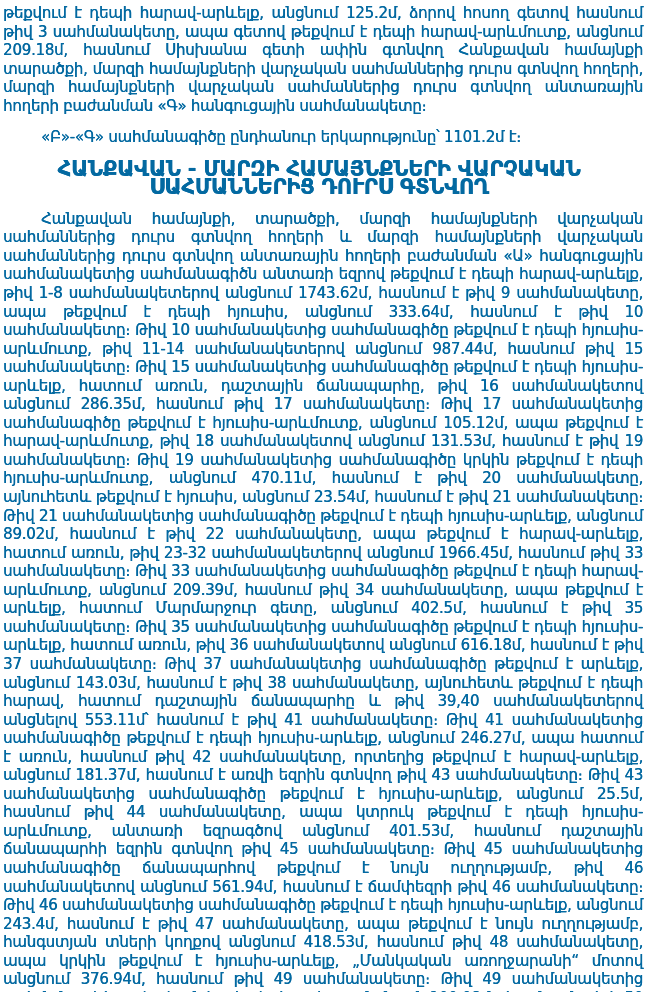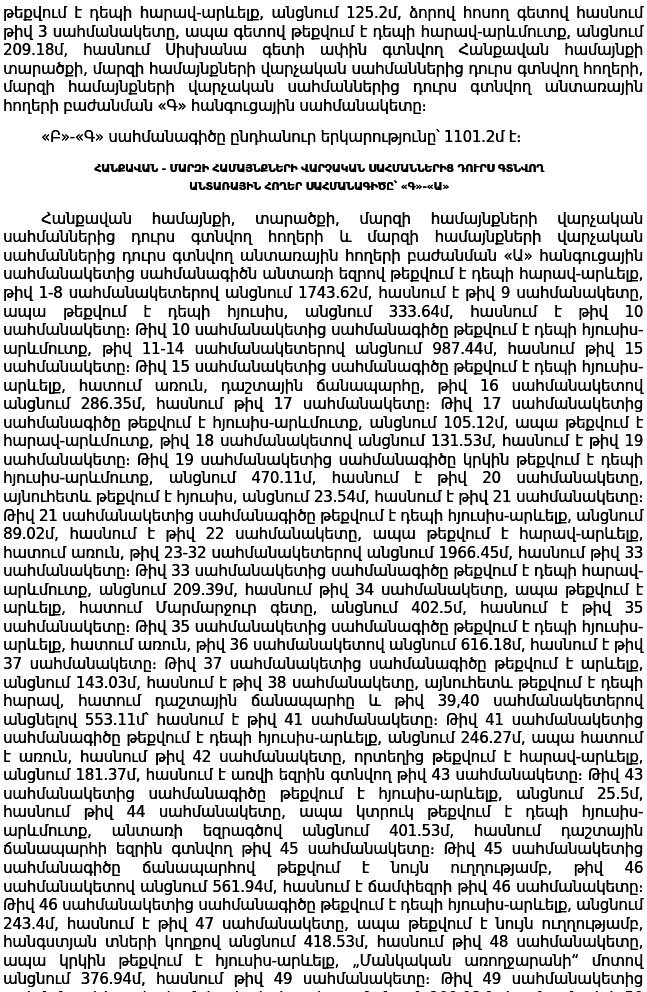--- a/index.html
+++ b/index.html
@@ -6,57 +6,56 @@
     margin: 0;
     padding: 0;
     background: #ffffff;
   }
   .page {
     position: relative;
     width: 647px;
     height: 992px;
     box-sizing: border-box;
     background: #ffffff;
-    color: #000000;
+    color: #0369a1;
     padding: 4px 4px 0 3px;
     overflow: hidden;
     font-family: "DejaVu Sans", sans-serif;
     font-size: 15px;
     line-height: 18.55px;
     text-align: justify;
     letter-spacing: -0.25px;
     text-shadow: 0.35px 0 0 currentColor; 
   }
   .para {
     margin: 0 0 13px 0;
   }
   .para.indented {
     text-indent: 38px;
   }
   .heading {
     margin: 0 8px 13px 0;
-    font-size: 11px;
+    font-size: 21px;
     font-weight: bold;
     text-align: center;
     line-height: 18.5px;
     letter-spacing: -0.2px;
   }
   .heading .hline {
     display: block;
   }
 </style>
 </head>
 <body>
 
 <div class="page">
 
   <p class="para">թեքվում է դեպի հարավ-արևելք, անցնում 125.2մ, ձորով հոսող գետով հասնում թիվ 3 սահմանակետը, ապա գետով թեքվում է դեպի հարավ-արևմուտք, անցնում 209.18մ, հասնում Սիսխանա գետի ափին գտնվող Հանքավան համայնքի տարածքի, մարզի համայնքների վարչական սահմաններից դուրս գտնվող հողերի, մարզի համայնքների վարչական սահմաններից դուրս գտնվող անտառային հողերի բաժանման «Գ» հանգուցային սահմանակետը։</p>
 
   <p class="para indented">«Բ»-«Գ» սահմանագիծը ընդհանուր երկարությունը՝  1101.2մ է։</p>
 
   <h1 class="heading">
     <span class="hline">ՀԱՆՔԱՎԱՆ - ՄԱՐԶԻ  ՀԱՄԱՅՆՔՆԵՐԻ ՎԱՐՉԱԿԱՆ  ՍԱՀՄԱՆՆԵՐԻՑ  ԴՈՒՐՍ  ԳՏՆՎՈՂ</span>
-    <span class="hline">ԱՆՏԱՌԱՅԻՆ  ՀՈՂԵՐ  ՍԱՀՄԱՆԱԳԻԾԸ՝  «Գ»-«Ա»</span>
   </h1>
 
   <p class="para indented">Հանքավան համայնքի, տարածքի, մարզի համայնքների վարչական սահմաններից դուրս գտնվող հողերի և մարզի համայնքների վարչական սահմաններից դուրս գտնվող անտառային հողերի բաժանման «Ա» հանգուցային սահմանակետից սահմանագիծն անտառի եզրով թեքվում է դեպի հարավ-արևելք, թիվ 1-8 սահմանակետերով անցնում 1743.62մ, հասնում է թիվ 9 սահմանակետը, ապա թեքվում է դեպի հյուսիս, անցնում 333.64մ, հասնում է թիվ 10 սահմանակետը։ Թիվ 10 սահմանակետից սահմանագիծը թեքվում է դեպի հյուսիս-արևմուտք, թիվ 11-14 սահմանակետերով անցնում 987.44մ, հասնում թիվ 15 սահմանակետը։ Թիվ 15 սահմանակետից սահմանագիծը թեքվում է դեպի հյուսիս-արևելք, հատում առուն, դաշտային ճանապարհը, թիվ 16 սահմանակետով անցնում 286.35մ, հասնում թիվ 17 սահմանակետը։ Թիվ 17 սահմանակետից սահմանագիծը թեքվում է հյուսիս-արևմուտք, անցնում 105.12մ, ապա թեքվում է հարավ-արևմուտք, թիվ 18 սահմանակետով անցնում 131.53մ, հասնում է թիվ 19 սահմանակետը։ Թիվ 19 սահմանակետից սահմանագիծը կրկին թեքվում է դեպի հյուսիս-արևմուտք, անցնում 470.11մ, հասնում է թիվ 20 սահմանակետը, այնուհետև թեքվում է հյուսիս, անցնում 23.54մ, հասնում է թիվ 21 սահմանակետը։ Թիվ 21 սահմանակետից սահմանագիծը թեքվում է դեպի հյուսիս-արևելք, անցնում 89.02մ, հասնում է թիվ 22 սահմանակետը, ապա թեքվում է հարավ-արևելք, հատում առուն, թիվ 23-32 սահմանակետերով անցնում 1966.45մ, հասնում թիվ 33 սահմանակետը։ Թիվ 33 սահմանակետից սահմանագիծը թեքվում է դեպի հարավ-արևմուտք, անցնում 209.39մ, հասնում թիվ 34 սահմանակետը, ապա թեքվում է արևելք, հատում Մարմարջուր գետը, անցնում 402.5մ, հասնում է թիվ 35 սահմանակետը։ Թիվ 35 սահմանակետից սահմանագիծը թեքվում է դեպի հյուսիս-արևելք, հատում առուն, թիվ 36 սահմանակետով անցնում 616.18մ, հասնում է թիվ 37 սահմանակետը։ Թիվ 37 սահմանակետից սահմանագիծը թեքվում է արևելք, անցնում 143.03մ, հասնում է թիվ 38 սահմանակետը, այնուհետև թեքվում է դեպի հարավ, հատում դաշտային ճանապարհը և թիվ 39,40 սահմանակետերով անցնելով 553.11մ՝ հասնում է թիվ 41 սահմանակետը։ Թիվ 41 սահմանակետից սահմանագիծը թեքվում է դեպի հյուսիս-արևելք, անցնում 246.27մ, ապա հատում է առուն, հասնում թիվ 42 սահմանակետը, որտեղից թեքվում է հարավ-արևելք, անցնում 181.37մ, հասնում է առվի եզրին գտնվող թիվ 43 սահմանակետը։ Թիվ 43 սահմանակետից սահմանագիծը թեքվում է հյուսիս-արևելք, անցնում 25.5մ, հասնում թիվ 44 սահմանակետը, ապա կտրուկ թեքվում է դեպի հյուսիս-արևմուտք, անտառի եզրագծով անցնում 401.53մ, հասնում դաշտային ճանապարհի եզրին գտնվող թիվ 45 սահմանակետը։ Թիվ 45 սահմանակետից սահմանագիծը ճանապարհով թեքվում է նույն ուղղությամբ, թիվ 46 սահմանակետով անցնում 561.94մ, հասնում է ճամփեզրի թիվ 46 սահմանակետը։ Թիվ 46 սահմանակետից սահմանագիծը թեքվում է դեպի հյուսիս-արևելք, անցնում 243.4մ, հասնում է թիվ 47 սահմանակետը, ապա թեքվում է նույն ուղղությամբ, հանգստյան տների կողքով անցնում 418.53մ, հասնում թիվ 48 սահմանակետը, ապա կրկին թեքվում է հյուսիս-արևելք, „Մանկական առողջարանի“ մոտով անցնում 376.94մ, հասնում թիվ 49 սահմանակետը։ Թիվ 49 սահմանակետից սահմանագիծը թեքվում է դեպի հյուսիս, անցնում 100.08մ, հասնում թիվ 50 սահմանակետը, ապա անցնում է հանքային ջրերի գործարանի մոտով, թեքվում է հյուսիս-արևմուտք, անցնում 100.69մ, հասնում թիվ 51 սահմանակետը, որը գտնվում է Մարմարիկ գետի ափին։ Թիվ 51 սահմանակետից սահմանագիծը թեքվում է դեպի հյուսիս-արևելք, թիվ 52-55 սահմանակետերով անցնում 927.46մ, հասնում է գետի ափին</p>
 
 </div>
 
 </body></html>

